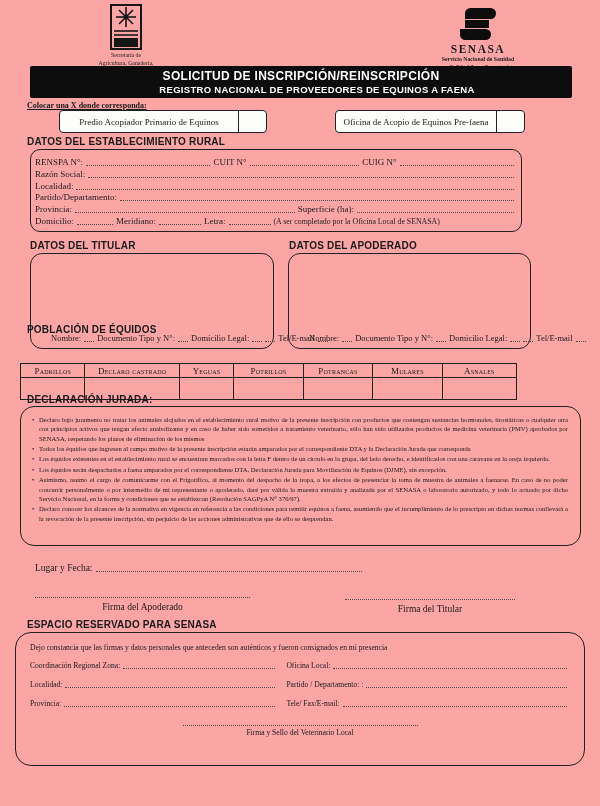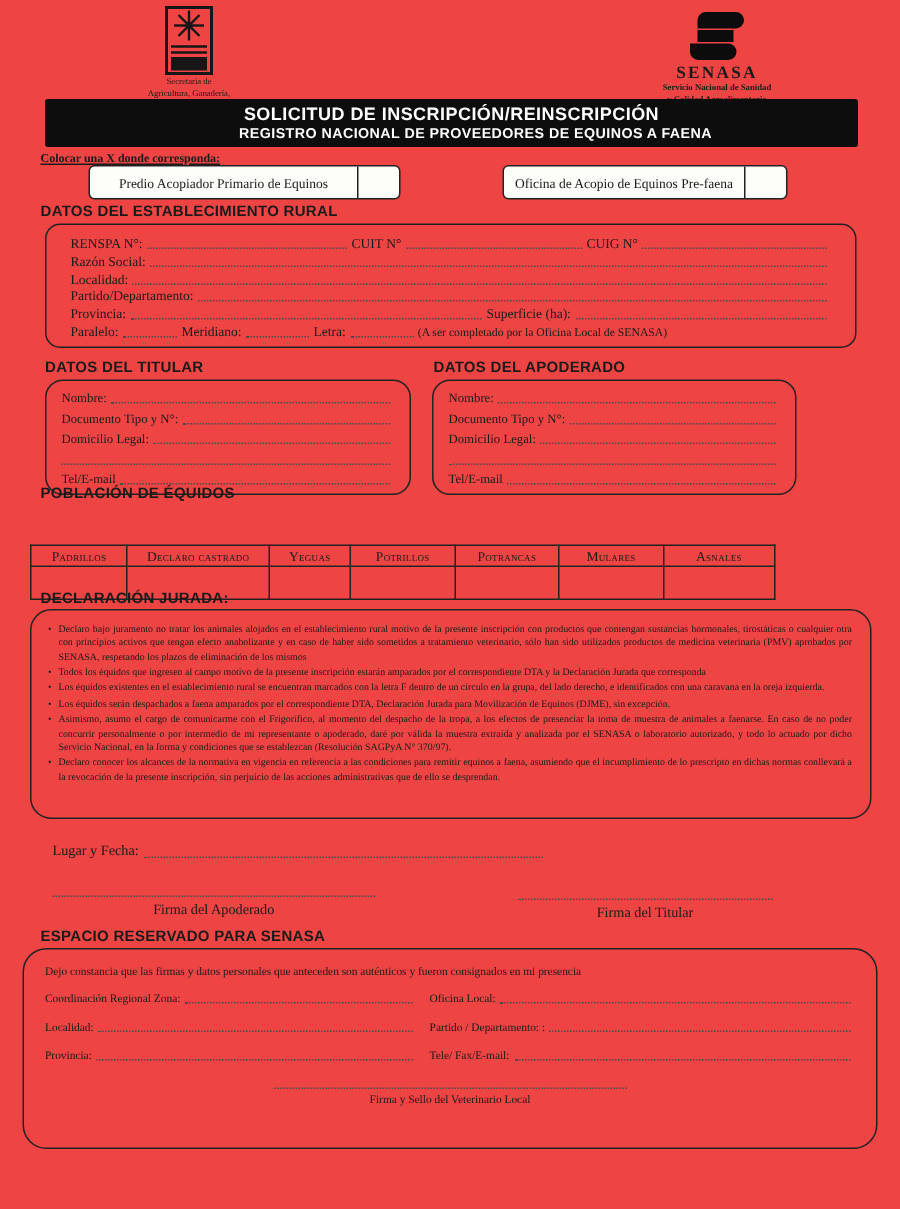--- a/index.html
+++ b/index.html
@@ -1,19 +1,19 @@
 <!DOCTYPE html>
 <html><head>
 <meta charset="utf-8">
 <style>
   * { margin:0; padding:0; box-sizing:border-box; }
   html,body { background:#9a9a9a; }
   .page {
     position:relative; width:600px; height:806px; margin:0 auto;
-    background:#ef4444; color:#1a1a1a; overflow:hidden;
+    background:#fca5a5; color:#1a1a1a; overflow:hidden;
     font-family:"Liberation Serif", serif;
   }
 
   
   .logo-left { position:absolute; left:70px; top:4px; width:112px; text-align:center; }
   .logo-left .caption { font-size:5.8px; line-height:1.3; margin-top:2px; }
   .emblem { display:block; margin:0 auto; }
 
   .logo-right { position:absolute; right:52px; top:8px; width:140px; text-align:center; }
   .s-shape { width:36px; margin:0 auto 3px; }
@@ -48,31 +48,31 @@
   .sec-h { position:absolute; font-family:"Liberation Sans", sans-serif; font-weight:bold; font-size:10px; letter-spacing:.2px; }
 
   
   .row { display:flex; align-items:flex-end; }
   .row .lbl { white-space:nowrap; }
   .dots { flex:1; border-bottom:1px dotted #4a4a4a; height:9px; margin:0 3px 1px 3px; min-width:10px; }
   .dots.fixed { flex:none; }
 
   
   .est-box {
-    position:absolute; left:30px; top:149px; width:541px; height:83px;
-    border:1.4px solid #222; border-radius:10px; padding:7px 16px 5px;
+    position:absolute; left:30px; top:149px; width:492px; height:83px;
+    border:1.4px solid #222; border-radius:10px; padding:7px 4px 5px;
     display:flex; flex-direction:column; justify-content:space-between; font-size:9px;
   }
   .est-box .note { font-size:7.8px; white-space:nowrap; }
 
   
   .person-box {
-    position:absolute; top:253px; height:77px; border:1.3px solid #222; border-radius:12px;
-    padding:6px 10px 5px; font-size:8.5px;
-    display:flex; flex-direction:column; justify-content:space-between;
+    position:absolute; top:253px; height:96px; border:1.3px solid #222; border-radius:12px;
+    padding:6px 20px 5px; font-size:8.5px;
+    display:flex; flex-direction:row; justify-content:space-between;
   }
   .tit-box { left:30px;  width:244px; }
   .apo-box { left:288px; width:243px; }
 
   
   .pob-table { position:absolute; left:20px; top:363px; width:497px; border-collapse:collapse; table-layout:fixed; }
   .pob-table th, .pob-table td { border:1.2px solid #222; }
   .pob-table th { font-weight:normal; font-variant:small-caps; font-size:9px; height:14px; letter-spacing:.2px; }
   .pob-table td { height:22px; }
 
@@ -192,21 +192,21 @@
       <span class="lbl">Partido/Departamento:</span>
       <span class="dots"></span>
     </div>
     <div class="row">
       <span class="lbl">Provincia:</span>
       <span class="dots" style="flex:1.4"></span>
       <span class="lbl">Superficie (ha):</span>
       <span class="dots"></span>
     </div>
     <div class="row">
-      <span class="lbl">Paralelo:</span>
+      <span class="lbl">Domicilio:</span>
       <span class="dots fixed" style="width:36px"></span>
       <span class="lbl">Meridiano:</span>
       <span class="dots fixed" style="width:42px"></span>
       <span class="lbl">Letra:</span>
       <span class="dots fixed" style="width:42px"></span>
       <span class="note">(A ser completado por la Oficina Local de SENASA)</span>
     </div>
   </div>
 
   <div class="sec-h" style="left:30px; top:240px;">DATOS DEL TITULAR</div>

